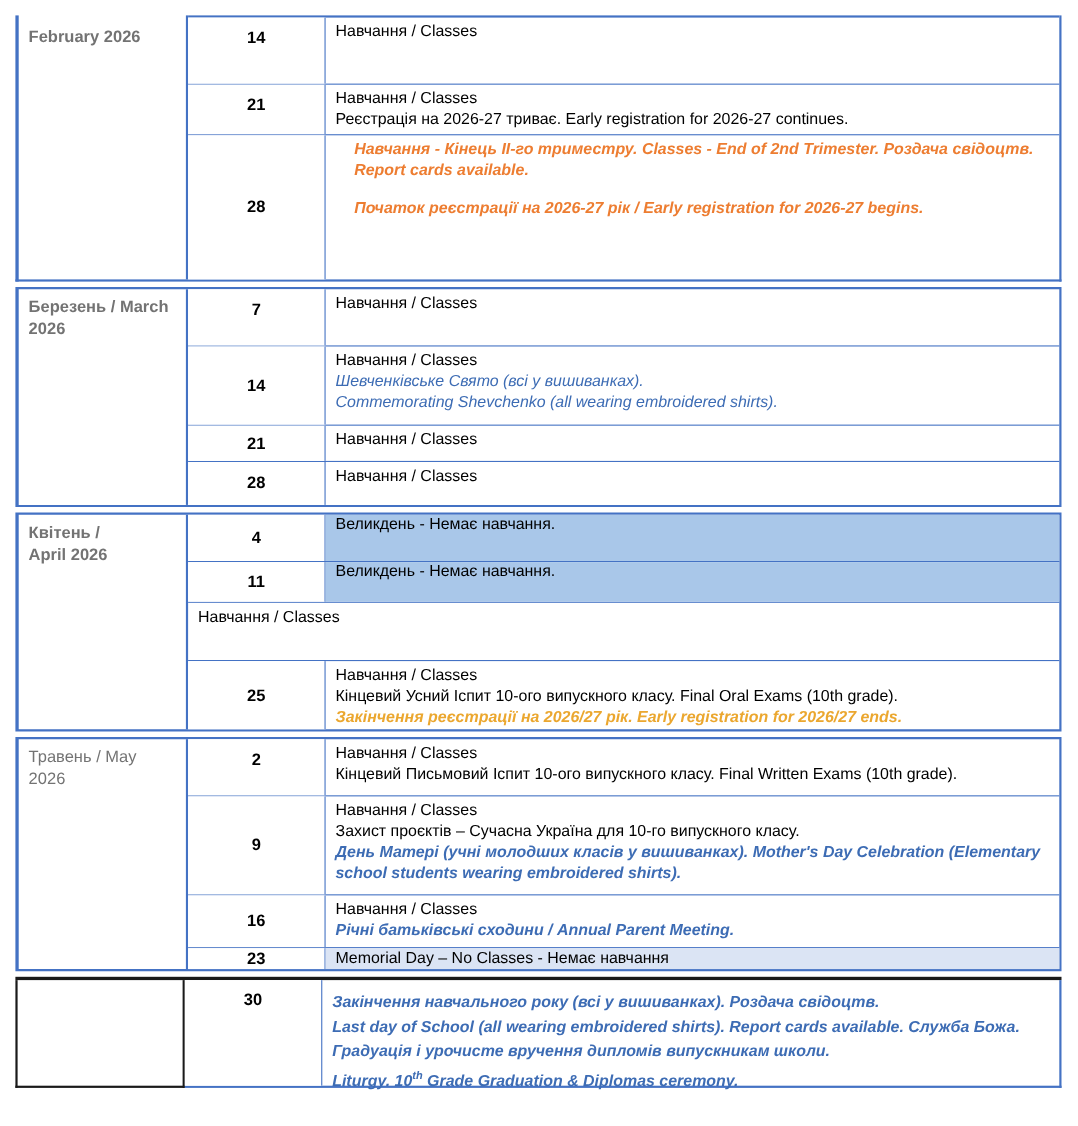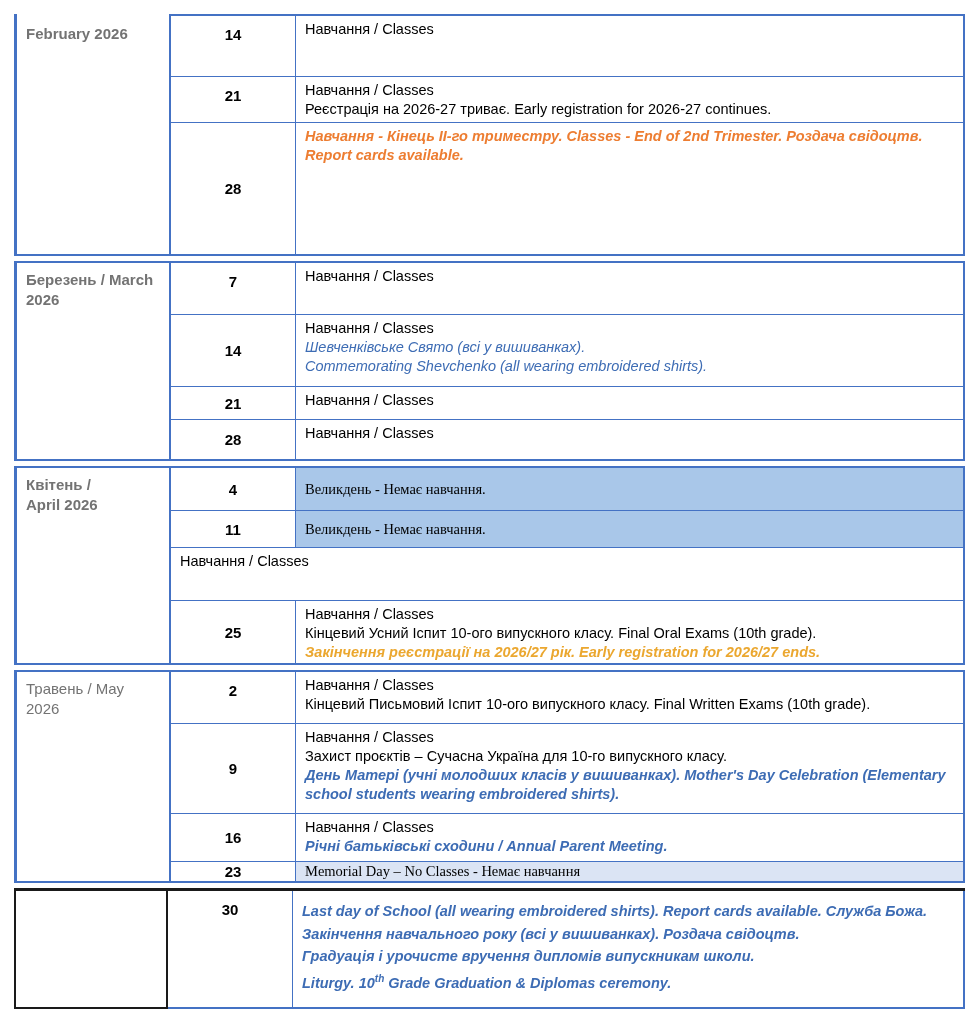--- a/index.html
+++ b/index.html
@@ -22,23 +22,23 @@
         white-space:pre-line;color:#737373;}
   .mcol.reg{font-weight:normal;}
   .rows{flex:1;display:flex;flex-direction:column;}
   .row{display:flex;border-bottom:1.5px solid var(--border_blue);}
   .row:last-child{border-bottom:none;}
   .date{width:125px;flex:0 0 125px;border-right:1.5px solid var(--border_blue);
         display:flex;align-items:center;justify-content:center;
         font-weight:bold;font-size:15px;color:#000;background:#fff;}
   .date.top{align-items:flex-start;padding-top:10px;}
   .desc{flex:1;padding:4px 9px 0;font-size:14.5px;line-height:19px;color:#000;}
-  .desc.vcenter{display:flex;flex-direction:column;justify-content:center;padding-top:0;font-family:Liberation Serif, serif;}
+  .desc.vcenter{display:flex;flex-direction:column;padding-top:0;}
   .ln{min-height:19px;}
-  .s-orange{color:var(--text_orange);font-style:italic;font-weight:bold;}
+  .s-orange{color:var(--text_orange);font-style:italic;font-weight:bold;margin-left:17px;}
   .s-gold{color:var(--text_gold);font-style:italic;font-weight:bold;}
   .s-blue{color:var(--text_blue);font-style:italic;}
   .s-blueb{color:var(--text_blue);font-style:italic;font-weight:bold;}
   .gap{margin-top:16px;}
   .hl-med{background:var(--highlight_medium);}
   .hl-light{background:var(--highlight_light);}
 
   
   .g-feb{border-top:none;}
   .g-feb .rows{border-top:2px solid var(--border_blue);}
@@ -73,20 +73,21 @@
           <div class="date top">21</div>
           <div class="desc">
             <div class="ln">Навчання / Classes</div>
             <div class="ln">Реєстрація на 2026-27 триває. Early registration for 2026-27 continues.</div>
           </div>
         </div>
         <div class="row" style="height:131px">
           <div class="date">28</div>
           <div class="desc">
             <div class="ln s-orange">Навчання - Кінець ІІ-го триместру. Classes - End of 2nd Trimester. Роздача свідоцтв. Report cards available.</div>
+            <div class="ln s-orange gap">Початок реєстрації на 2026-27 рік / Early registration for 2026-27 begins.</div>
           </div>
         </div>
       </div>
     </section>
 
     <section class="group">
       <div class="mcol">Березень /  March
 2026</div>
       <div class="rows">
         <div class="row" style="height:52px">
@@ -181,25 +182,25 @@
           <div class="desc vcenter hl-light">
             <div class="ln">Memorial Day – No Classes - Немає навчання</div>
           </div>
         </div>
       </div>
     </section>
 
     <section class="group g-final">
       <div class="mcol"></div>
       <div class="rows">
-        <div class="row" style="height:116px">
+        <div class="row" style="height:96px">
           <div class="date top">30</div>
           <div class="desc">
+            <div class="ln s-blueb">Закінчення навчального року (всі у вишиванках). Роздача свідоцтв.</div>
             <div class="ln s-blueb">Last day of School (all wearing embroidered shirts). Report cards available. Служба Божа.</div>
-            <div class="ln s-blueb">Закінчення навчального року (всі у вишиванках). Роздача свідоцтв.</div>
             <div class="ln s-blueb">Градуація і урочисте вручення дипломів випускникам школи.</div>
             <div class="ln s-blueb"><span>Liturgy. 10</span><sup>th</sup><span> Grade Graduation &amp; Diplomas ceremony.</span></div>
           </div>
         </div>
       </div>
     </section>
 
   </div>
 </div>
 

